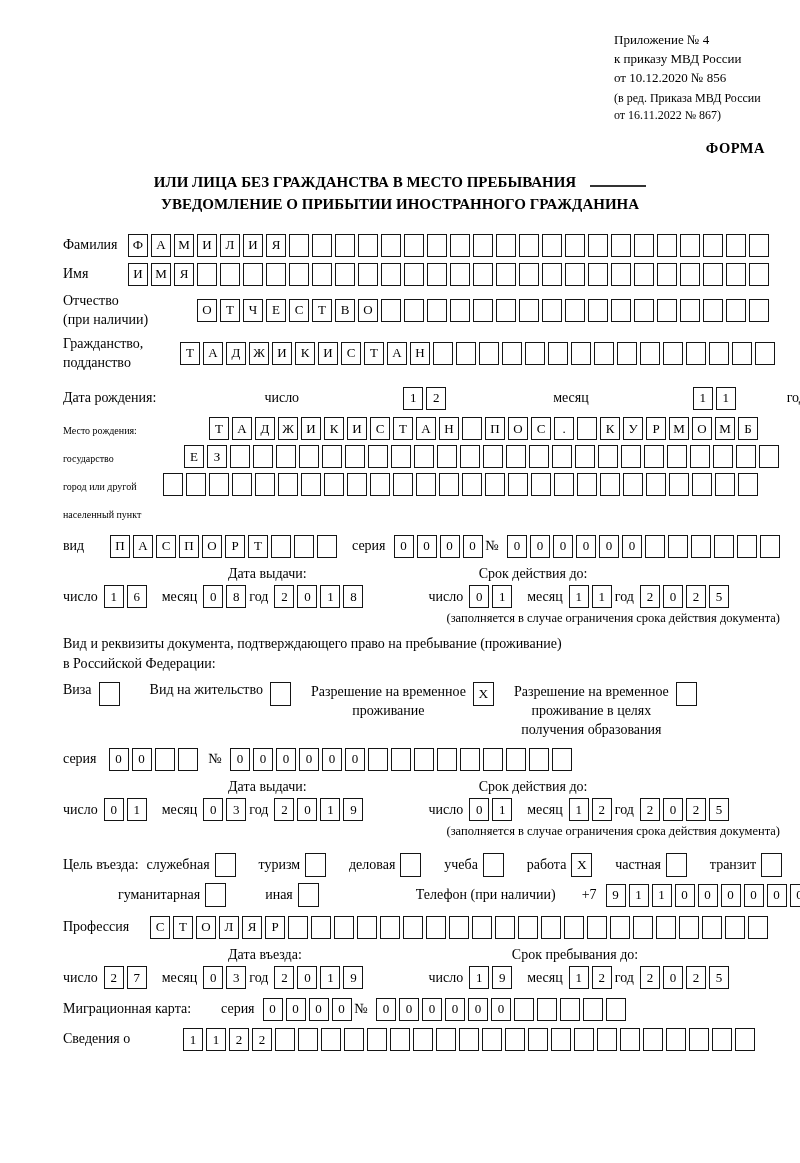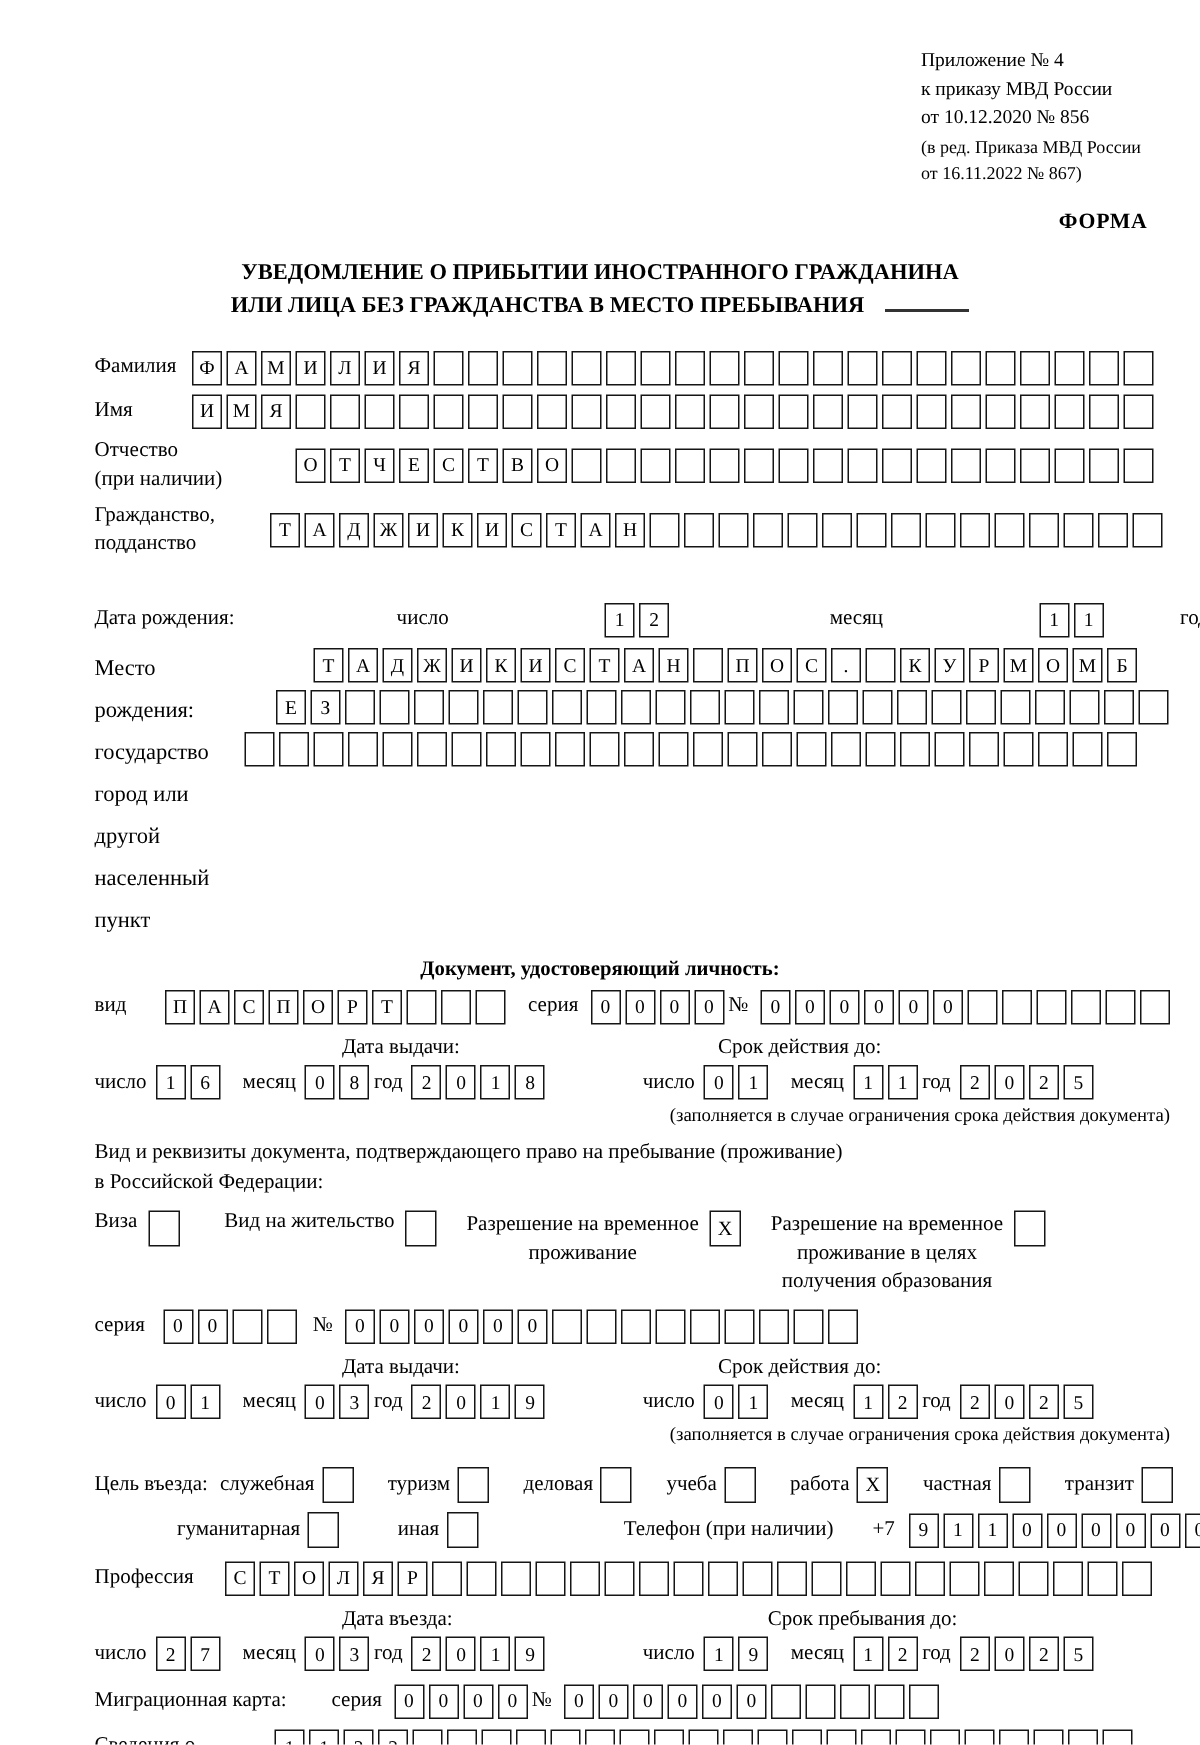--- a/index.html
+++ b/index.html
@@ -62,28 +62,28 @@
   .purpose-row { display:flex; align-items:center; margin-left:63px; margin-top:14px;justify-content:center; }
   .purpose-items { display:flex; flex:1; justify-content:space-between; align-items:center; margin-right:18px; }
   .cg-item { display:inline-flex; align-items:center; }
   .cg-item .lbl { margin-right:5px; }
   .purpose2-row { display:flex; align-items:center; margin-left:118px; margin-top:6px; }
   .phone-lbl { margin-left:58px; }
   .phone-prefix { margin-left:26px; margin-right:9px; }
   .purpose2-row .cg-item { margin-right:39px; }
 
   .two-col { display:flex; align-items:flex-start; margin-left:63px; margin-top:7px; }
-  .bp-labels { width:100px; line-height:28px; font-size:15px; flex:none; }
+  .bp-labels { width:100px; line-height:28px; font-size:10px; flex:none; }
   .bp-rows .cells { display:flex; margin-bottom:5px; }
   .ind-46 { margin-left:46px; } .ind-21 { margin-left:21px; }
 
   .g-labels { width:120px; line-height:22px; font-size:14px; flex:none; }
   .g-rows .cells { display:flex; margin-bottom:5px; }
 
-  .mt8 { margin-top:8px; } .mt14 { margin-top:29px;gap:48px; } .mt18 { margin-top:18px; }
+  .mt8 { margin-top:8px; } .mt14 { margin-top:14px;gap:48px; } .mt18 { margin-top:18px; }
   .gap8 { width:8px; flex:none; } .gap12 { width:12px; flex:none; }
   .gap20 { width:20px; flex:none; } .gap30 { width:30px; flex:none; }
 </style>
 </head>
 <body>
 
 <div class="page">
 
   <div class="ref-block">
       <div>Приложение № 4</div>
@@ -91,22 +91,22 @@
       <div>от 10.12.2020 № 856</div>
     </div>
   <div class="ref-amend">
       <div>(в ред. Приказа МВД России</div>
       <div>от 16.11.2022 № 867)</div>
     </div>
 
   <div class="form-label">ФОРМА</div>
 
   <div class="title">
+    <div><span>ИЛИ ЛИЦА БЕЗ ГРАЖДАНСТВА В МЕСТО ПРЕБЫВАНИЯ</span><span class="title-underline"></span></div>
     <div>УВЕДОМЛЕНИЕ О ПРИБЫТИИ ИНОСТРАННОГО ГРАЖДАНИНА</div>
-    <div><span>ИЛИ ЛИЦА БЕЗ ГРАЖДАНСТВА В МЕСТО ПРЕБЫВАНИЯ</span><span class="title-underline"></span></div>
   </div>
 
 
   <div class="row mt18">
     <span class="lbl w65">Фамилия</span>
     <span class="cells">
         <span class="cell">Ф</span>
         <span class="cell">А</span>
         <span class="cell">М</span>
         <span class="cell">И</span>
@@ -360,21 +360,20 @@
           <span class="cell"></span>
           <span class="cell"></span>
           <span class="cell"></span>
           <span class="cell"></span>
           <span class="cell"></span>
           <span class="cell"></span>
         </div>
     </div>
   </div>
 
-  <div class="center-bold">Документ, удостоверяющий личность:</div>
 
   <div class="row">
     <span class="lbl w47">вид</span>
     <span class="cells">
         <span class="cell">П</span>
         <span class="cell">А</span>
         <span class="cell">С</span>
         <span class="cell">П</span>
         <span class="cell">О</span>
         <span class="cell">Р</span>

